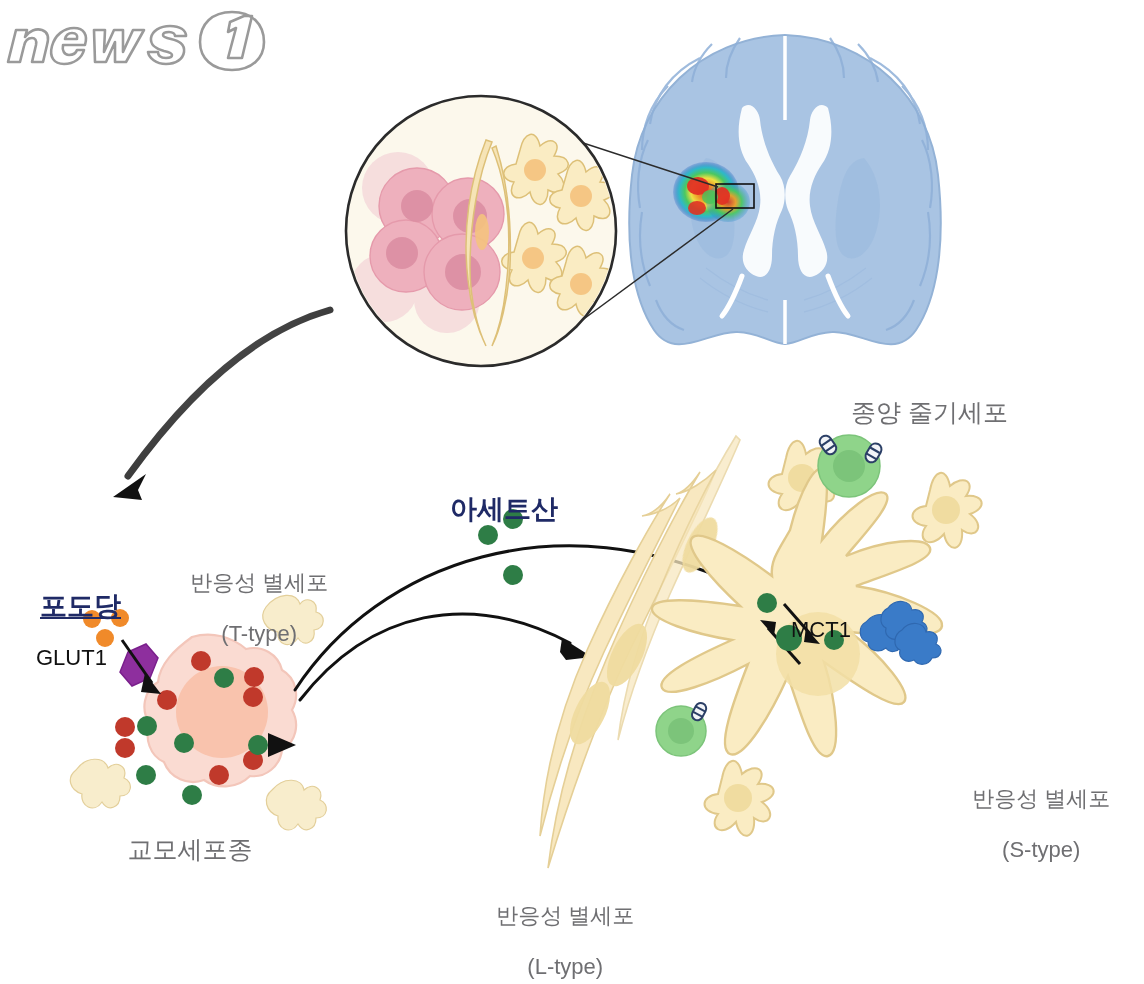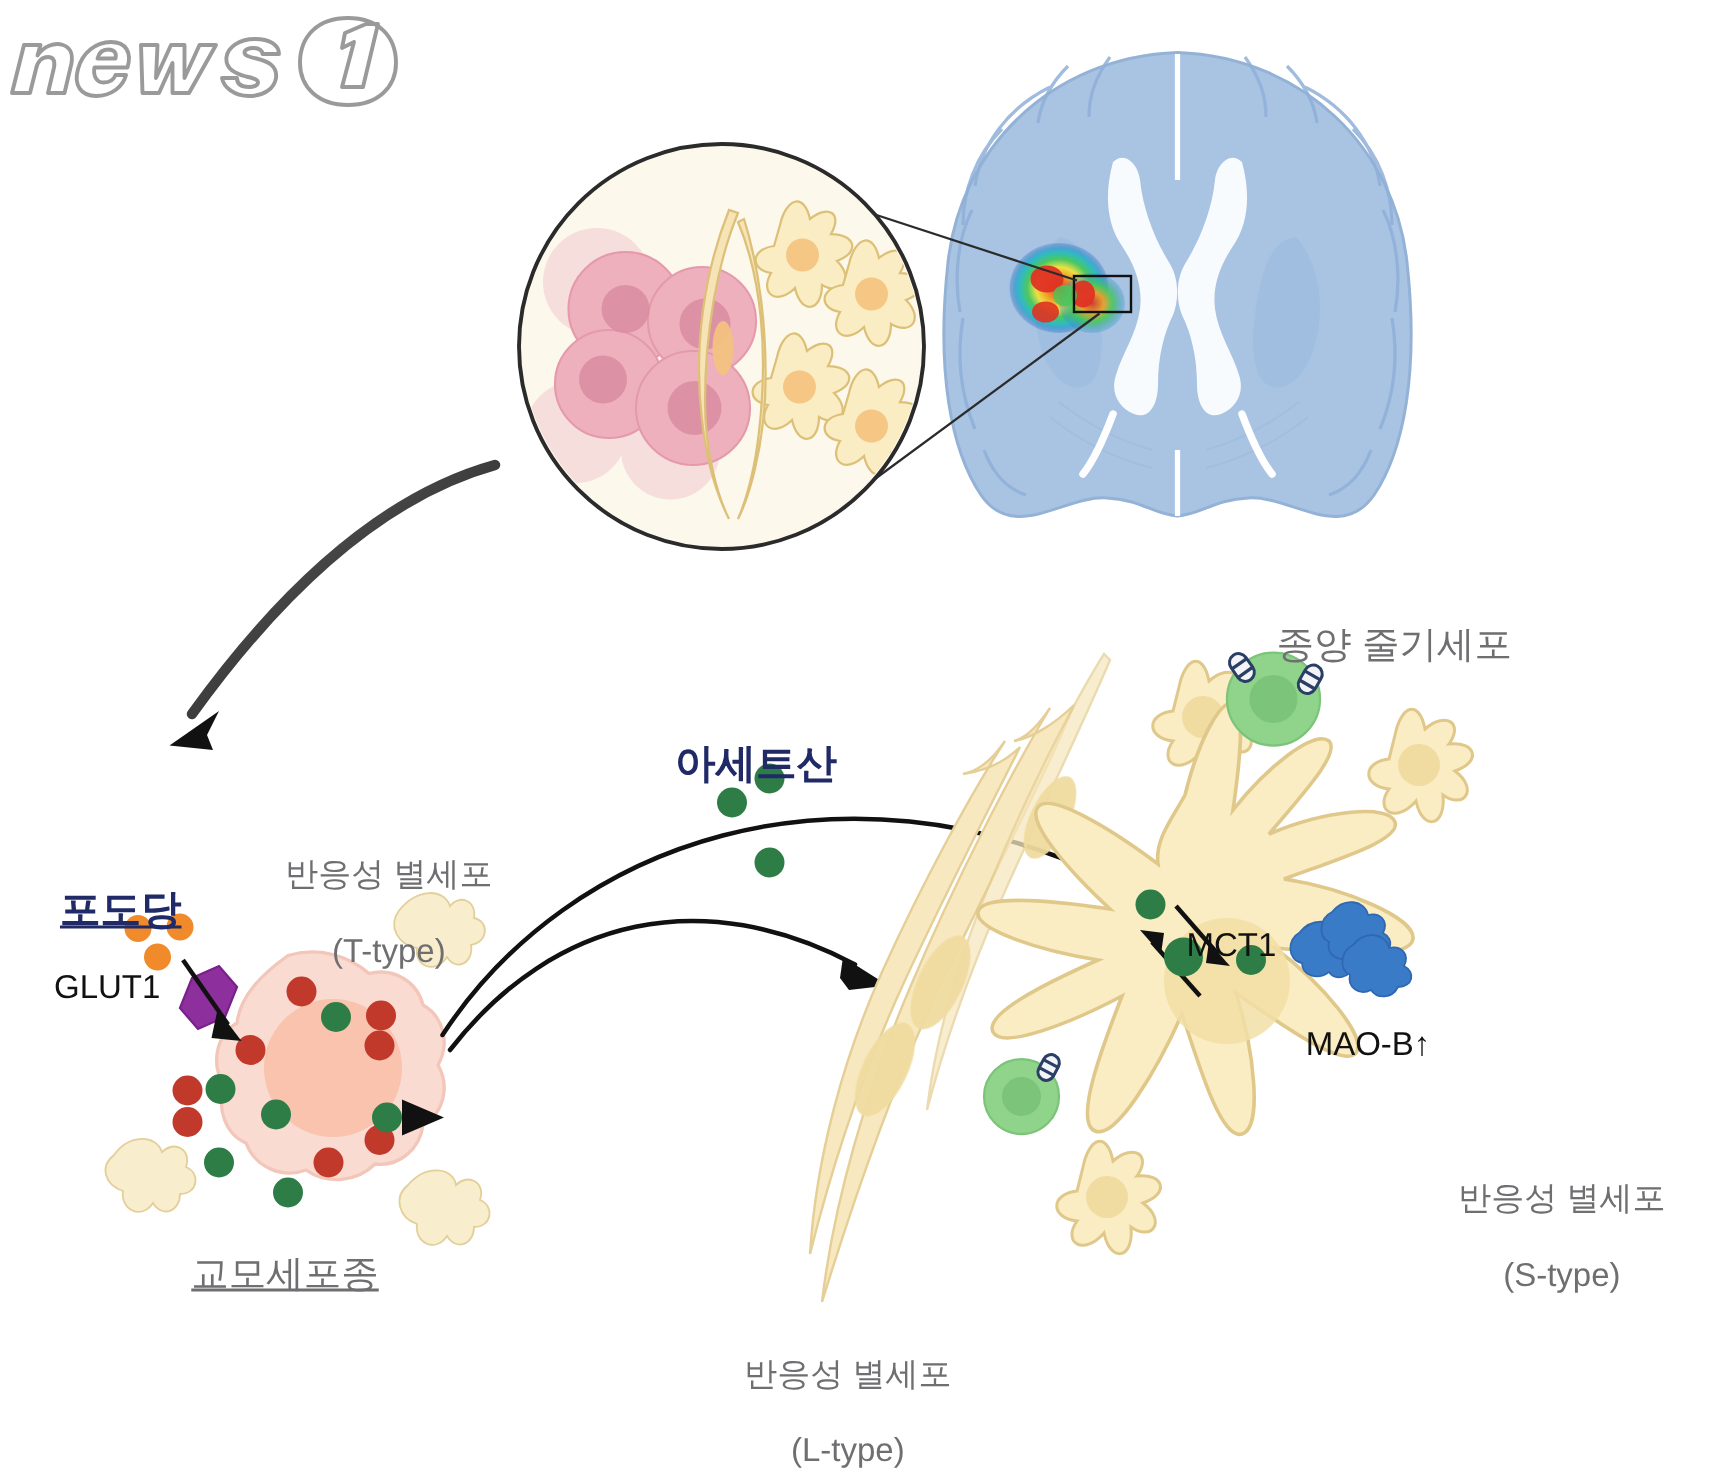--- a/index.html
+++ b/index.html
@@ -355,46 +355,43 @@
         <line x1="694" y1="709" x2="705" y2="709" stroke="#2b3f66" stroke-width="2"></line>
         <line x1="694" y1="715" x2="705" y2="715" stroke="#2b3f66" stroke-width="2"></line>
       </g>
     </g>
   </svg>
 
   <div class="lbl lbl-navy" style="left:40px;top:563px;font-size:27px;text-decoration:underline;">포도당</div>
 
   <div class="lbl lbl-black" style="left:36px;top:645px;font-size:22px;">GLUT1</div>
 
-  <div class="lbl lbl-gray ctr" style="left:190px;top:835px;font-size:25px;text-decoration:underline;">교모세포종</div>
+  <div class="lbl lbl-gray ctr" style="left:190px;top:835px;font-size:25px;">교모세포종</div>
 
   <div class="lbl lbl-gray ctr" style="left:247px;top:545px;font-size:22px;">
     <span>반응성 별세포</span><br>
     <span>(T-type)</span>
   </div>
 
   <div class="lbl lbl-navy ctr" style="left:504px;top:466px;font-size:27px;">아세트산</div>
 
   <div class="lbl lbl-gray ctr" style="left:553px;top:878px;font-size:22px;">
     <span>반응성 별세포</span><br>
     <span>(L-type)</span>
   </div>
 
   <div class="lbl lbl-gray ctr" style="left:1029px;top:761px;font-size:22px;">
     <span>반응성 별세포</span><br>
     <span>(S-type)</span>
   </div>
 
-  <div class="lbl lbl-gray" style="left:851px;top:416px;font-size:25px;">종양 줄기세포</div>
+  <div class="lbl lbl-gray" style="left:851px;top:398px;font-size:25px;">종양 줄기세포</div>
 
   <div class="lbl lbl-black" style="left:791px;top:617px;font-size:22px;">MCT1</div>
 
-  <div class="lbl lbl-black" style="left:846px;top:658px;font-size:22px;">
-    <span>MAO-B</span><span style="font-weight:700;">↑</span>
-  </div>
 
   <svg class="wm" viewBox="0 0 290 80">
     <g fill="none" stroke="#9a9a9a" stroke-width="2.6" stroke-linejoin="round" stroke-linecap="round">
       <path d="M8,62 L16,30 L27,30 L25,37 C29,31 36,28 42,30 C48,32 49,38 47,45 L43,62 L32,62 L36,45
                C37,40 35,38 32,38 C28,38 25,41 24,46 L20,62 Z"></path>
       <path d="M84,50 C82,58 74,64 64,64 C54,64 49,57 52,46 C55,35 64,28 74,28
                C84,28 88,35 85,45 L63,45 C62,50 64,55 69,55 C73,55 76,53 77,50 Z
                M65,39 L77,39 C78,35 76,33 72,33 C68,33 66,35 65,39 Z"></path>
       <path d="M94,30 L105,30 L104,52 L114,30 L123,30 L123,52 L133,30 L144,30 L126,62 L115,62
                L115,42 L106,62 L95,62 Z"></path>

